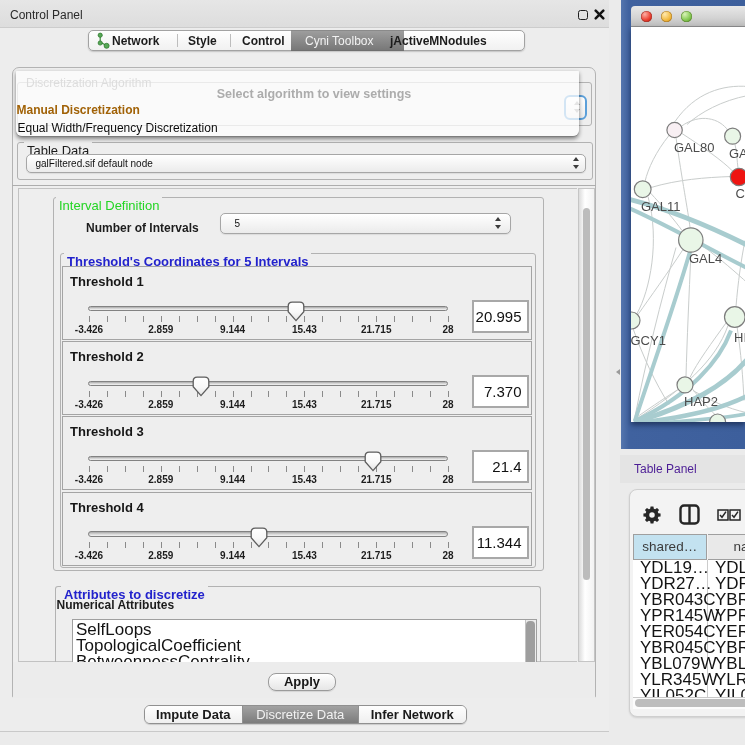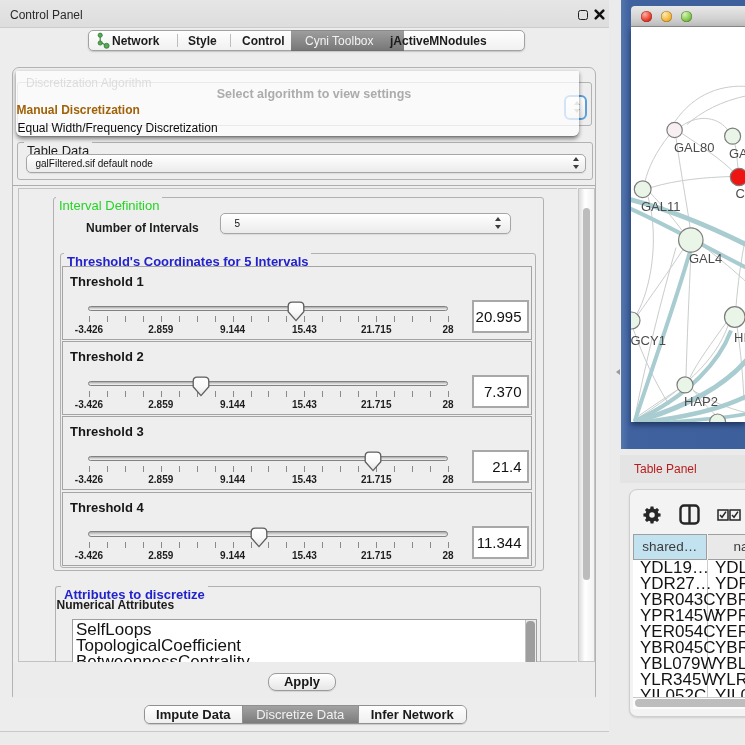--- a/index.html
+++ b/index.html
@@ -254,21 +254,21 @@
     <text x="735.5" y="197.5">CY</text>
     <text x="641" y="210.5">GAL11</text>
     <text x="689" y="262">GAL4</text>
     <text x="630.5" y="344">GCY1</text>
     <text x="734" y="341">HIS4</text>
     <text x="684" y="405.5">HAP2</text>
   </g>
 </svg>
 
 <div class="abs" style="left:620px;top:455px;width:125px;height:27.5px;background:#e4e4e4;"></div>
-<div class="abs t13" style="left:634px;top:461.5px;color:#b91c1c;">Table Panel</div>
+<div class="abs t13" style="left:634px;top:461.5px;color:#4c1d95;">Table Panel</div>
 <div class="abs" style="left:628.5px;top:489px;width:130px;height:227.5px;background:#f3f3f3;border:1px solid #cfcfcf;border-radius:8px;box-shadow:0 1px 2px rgba(0,0,0,0.12);"></div>
 <svg class="abs" style="left:643px;top:505.5px;" width="18" height="18" viewBox="0 0 17 17">
     <path fill="#262626" fill-rule="evenodd" d="M16.59,7.15 L16.59,9.85 L14.45,10.24 L13.94,11.47 L15.17,13.27 L13.27,15.17 L11.47,13.94 L10.24,14.45 L9.85,16.59 L7.15,16.59 L6.76,14.45 L5.53,13.94 L3.73,15.17 L1.83,13.27 L3.06,11.47 L2.55,10.24 L0.41,9.85 L0.41,7.15 L2.55,6.76 L3.06,5.53 L1.83,3.73 L3.73,1.83 L5.53,3.06 L6.76,2.55 L7.15,0.41 L9.85,0.41 L10.24,2.55 L11.47,3.06 L13.27,1.83 L15.17,3.73 L13.94,5.53 L14.45,6.76 Z M11.10,8.50 A2.6,2.6 0 1 0 5.90,8.50 A2.6,2.6 0 1 0 11.10,8.50 Z"></path>
   </svg>
 <svg class="abs" style="left:678.5px;top:504px;" width="21" height="21" viewBox="0 0 21 21">
     <rect x="1.5" y="1.5" width="18" height="18" rx="3.5" fill="none" stroke="#262626" stroke-width="2.4"></rect>
     <line x1="10.5" y1="2" x2="10.5" y2="19" stroke="#262626" stroke-width="2.4"></line>
   </svg>
 <svg class="abs" style="left:716.5px;top:508.5px;" width="12" height="12" viewBox="0 0 12 12">
     <rect x="1" y="1" width="10" height="10" fill="none" stroke="#262626" stroke-width="1.5"></rect>

